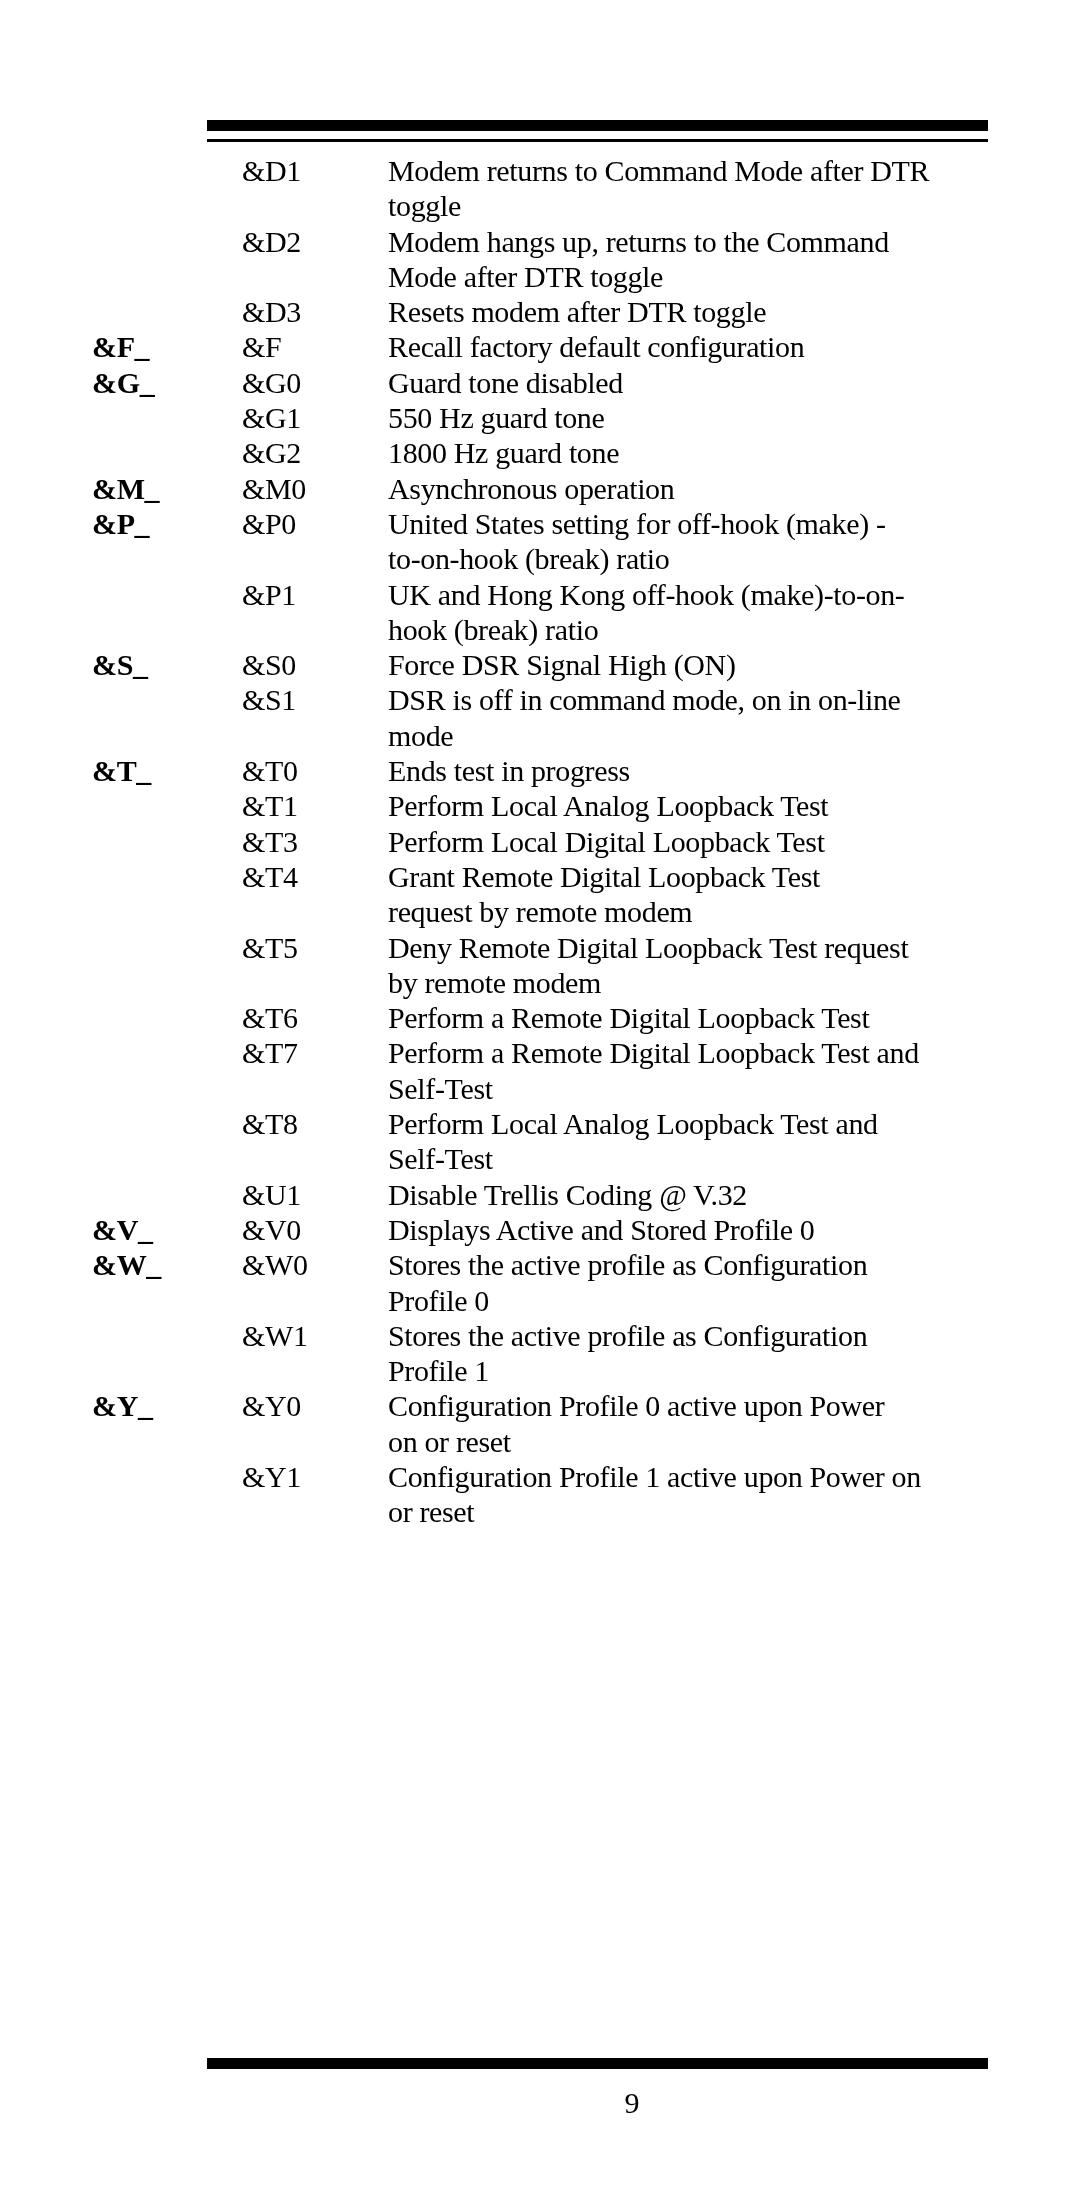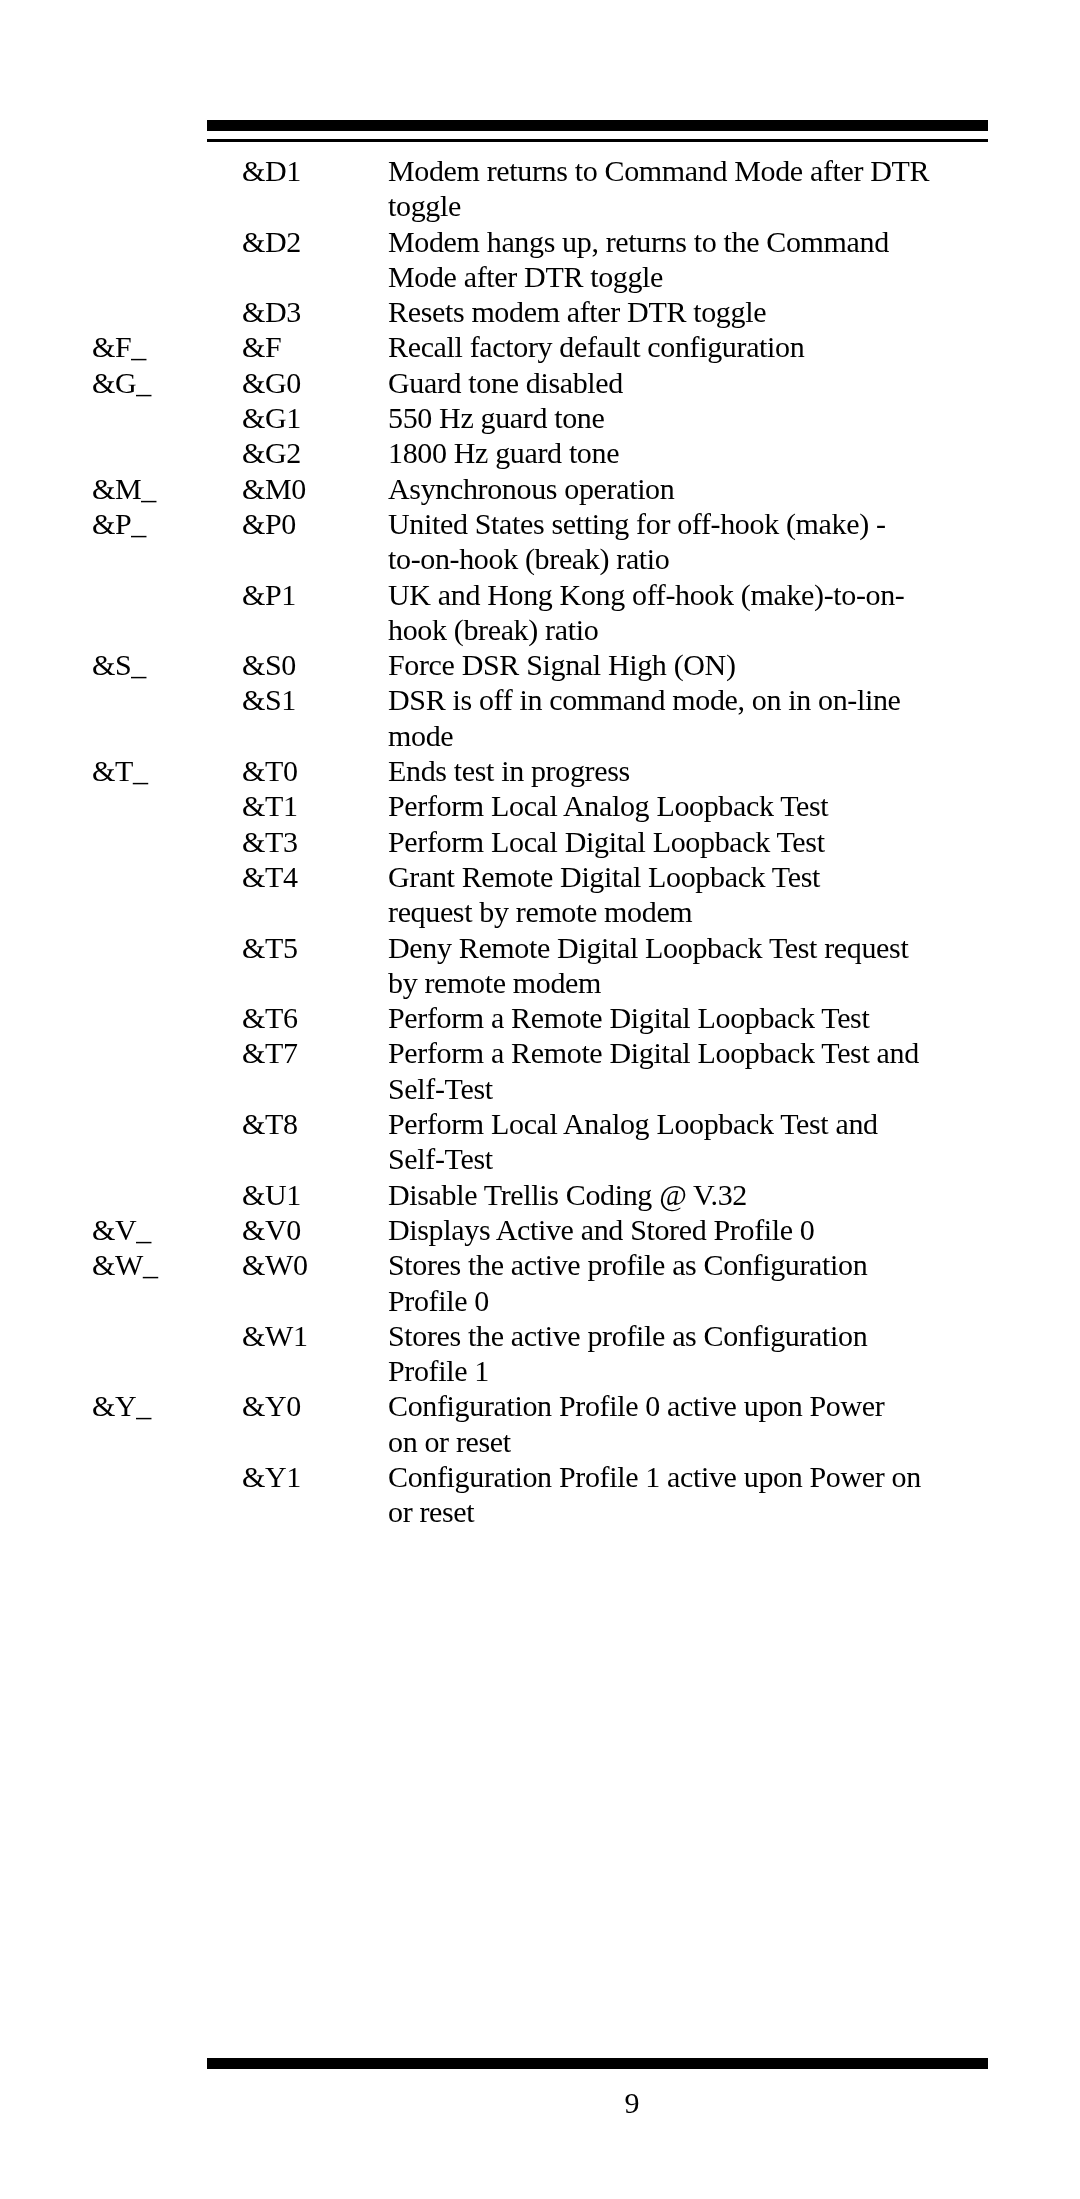--- a/index.html
+++ b/index.html
@@ -53,21 +53,21 @@
   #cmd-table td {
     vertical-align: top;
     padding: 0;
     font-size: 30px;
     line-height: 35.3px;
     letter-spacing: -0.35px;
   }
   td.col-group {
     width: 150px;
     padding-left: 113px;
-    font-weight: normal;
+    font-weight: bold;
     white-space: nowrap;
   }
   td.col-code {
     width: 101px;
     padding-left: 0px;
     white-space: nowrap;
   }
   td.col-desc {
     padding-left: 0px;
     padding-right: 114px;

